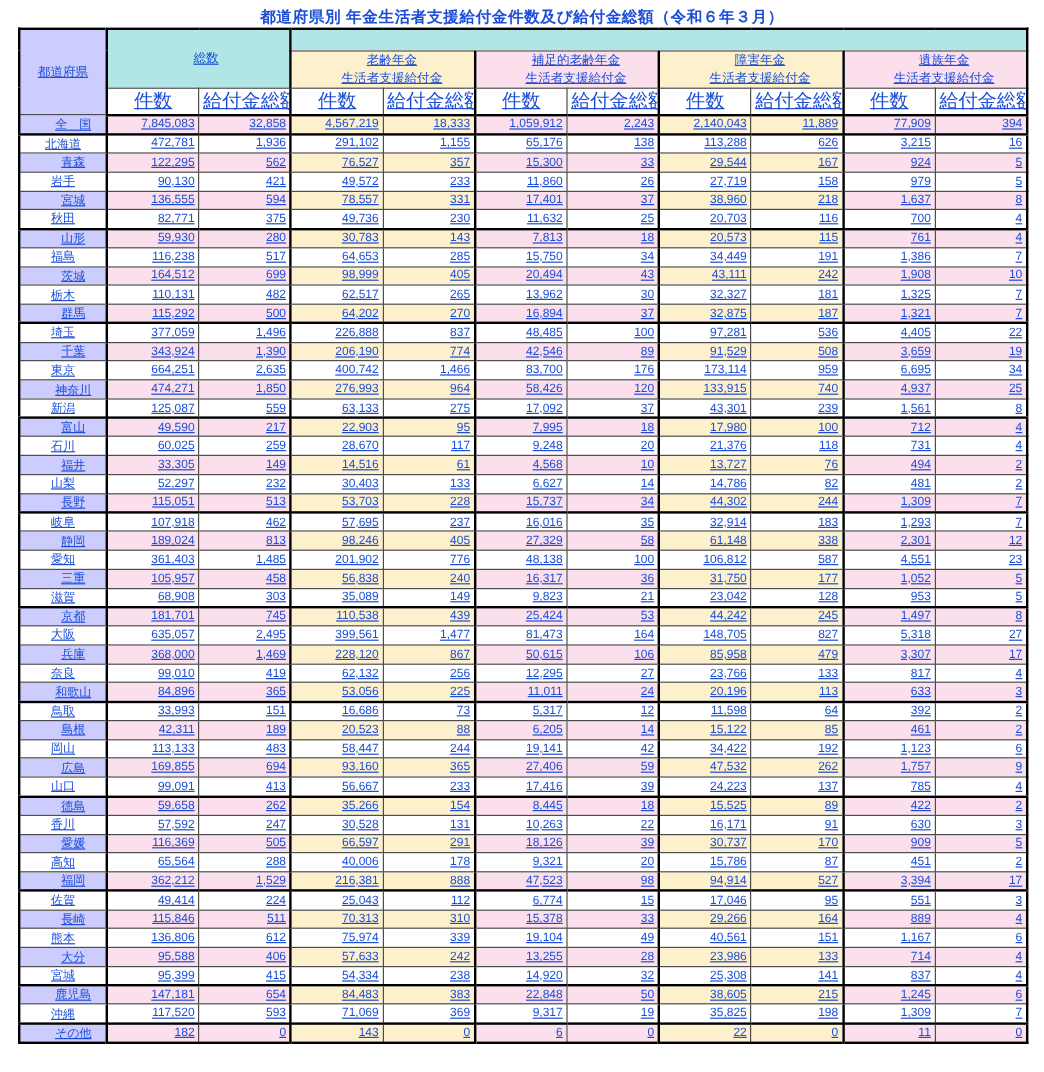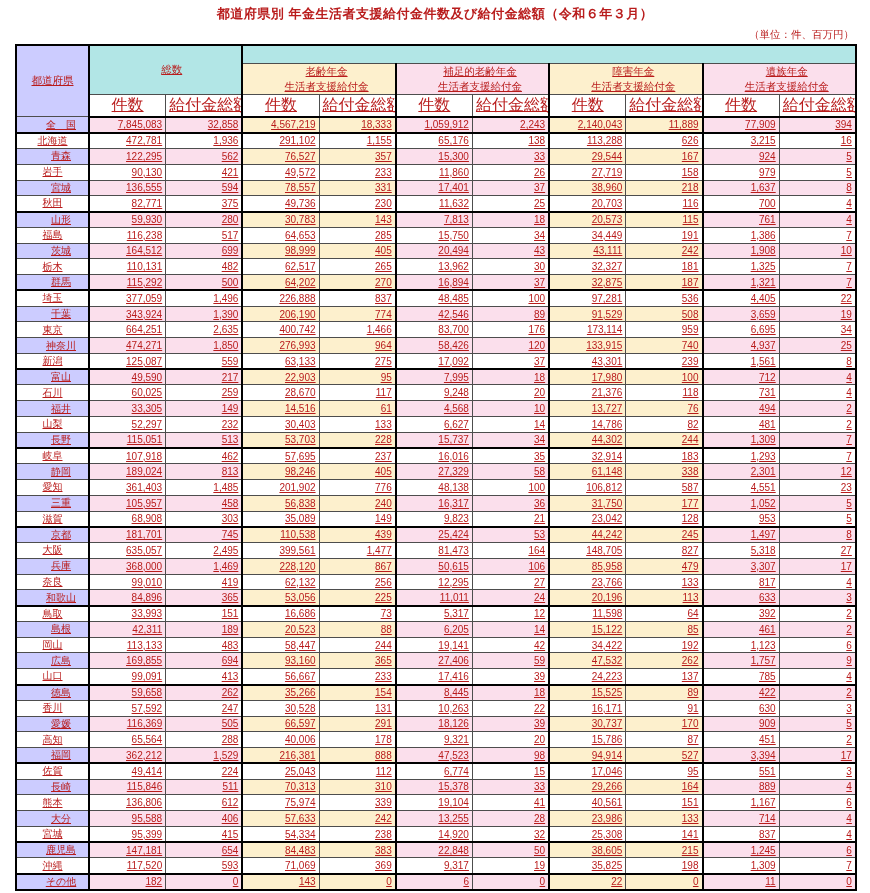--- a/index.html
+++ b/index.html
@@ -3,21 +3,21 @@
 <meta charset="utf-8">
 <style>
   * { box-sizing: border-box; }
   html, body { margin: 0; padding: 0; background: #ffffff; }
   .page {
     position: relative;
     width: 870px;
     height: 893px;
     background: #ffffff;
     font-family: "Liberation Sans", "DejaVu Sans", sans-serif;
-    color: #b91c1c;
+    color: #1d4ed8;
   }
   .page-title {
     text-align: center;
     font-size: 13px;
     font-weight: bold;
     padding-top: 5px;
     letter-spacing: 0.5px;
   }
   .unit-note {
     text-align: right;
@@ -63,21 +63,20 @@
   tbody tr.tint td:nth-child(6), tbody tr.tint td:nth-child(7),
   tbody tr.tint td:nth-child(10), tbody tr.tint td:nth-child(11) { background: #fbdfec; }
   tbody tr.tint td:nth-child(4), tbody tr.tint td:nth-child(5),
   tbody tr.tint td:nth-child(8), tbody tr.tint td:nth-child(9) { background: #fdf0cd; }
 </style>
 </head>
 <body>
 
 <div class="page">
   <div class="page-title">都道府県別 年金生活者支援給付金件数及び給付金総額（令和６年３月）</div>
-  <div class="unit-note">（単位：件、百万円）</div>
 
   <table class="benefits">
     <colgroup>
       <col class="c-pref">
       <col class="c-val">
         <col class="c-val">
         <col class="c-val">
         <col class="c-val">
         <col class="c-val">
       <col class="c-val">
@@ -683,21 +682,21 @@
           <td>889</td>
           <td>4</td>
         </tr>
         <tr class="">
           <td class="pref">熊本</td>
           <td>136,806</td>
           <td class="grp-end">612</td>
           <td>75,974</td>
           <td class="grp-end">339</td>
           <td>19,104</td>
-          <td class="grp-end">41</td>
+          <td class="grp-end">49</td>
           <td>40,561</td>
           <td class="grp-end">151</td>
           <td>1,167</td>
           <td>6</td>
         </tr>
         <tr class="tint">
           <td class="pref">大分</td>
           <td>95,588</td>
           <td class="grp-end">406</td>
           <td>57,633</td>

